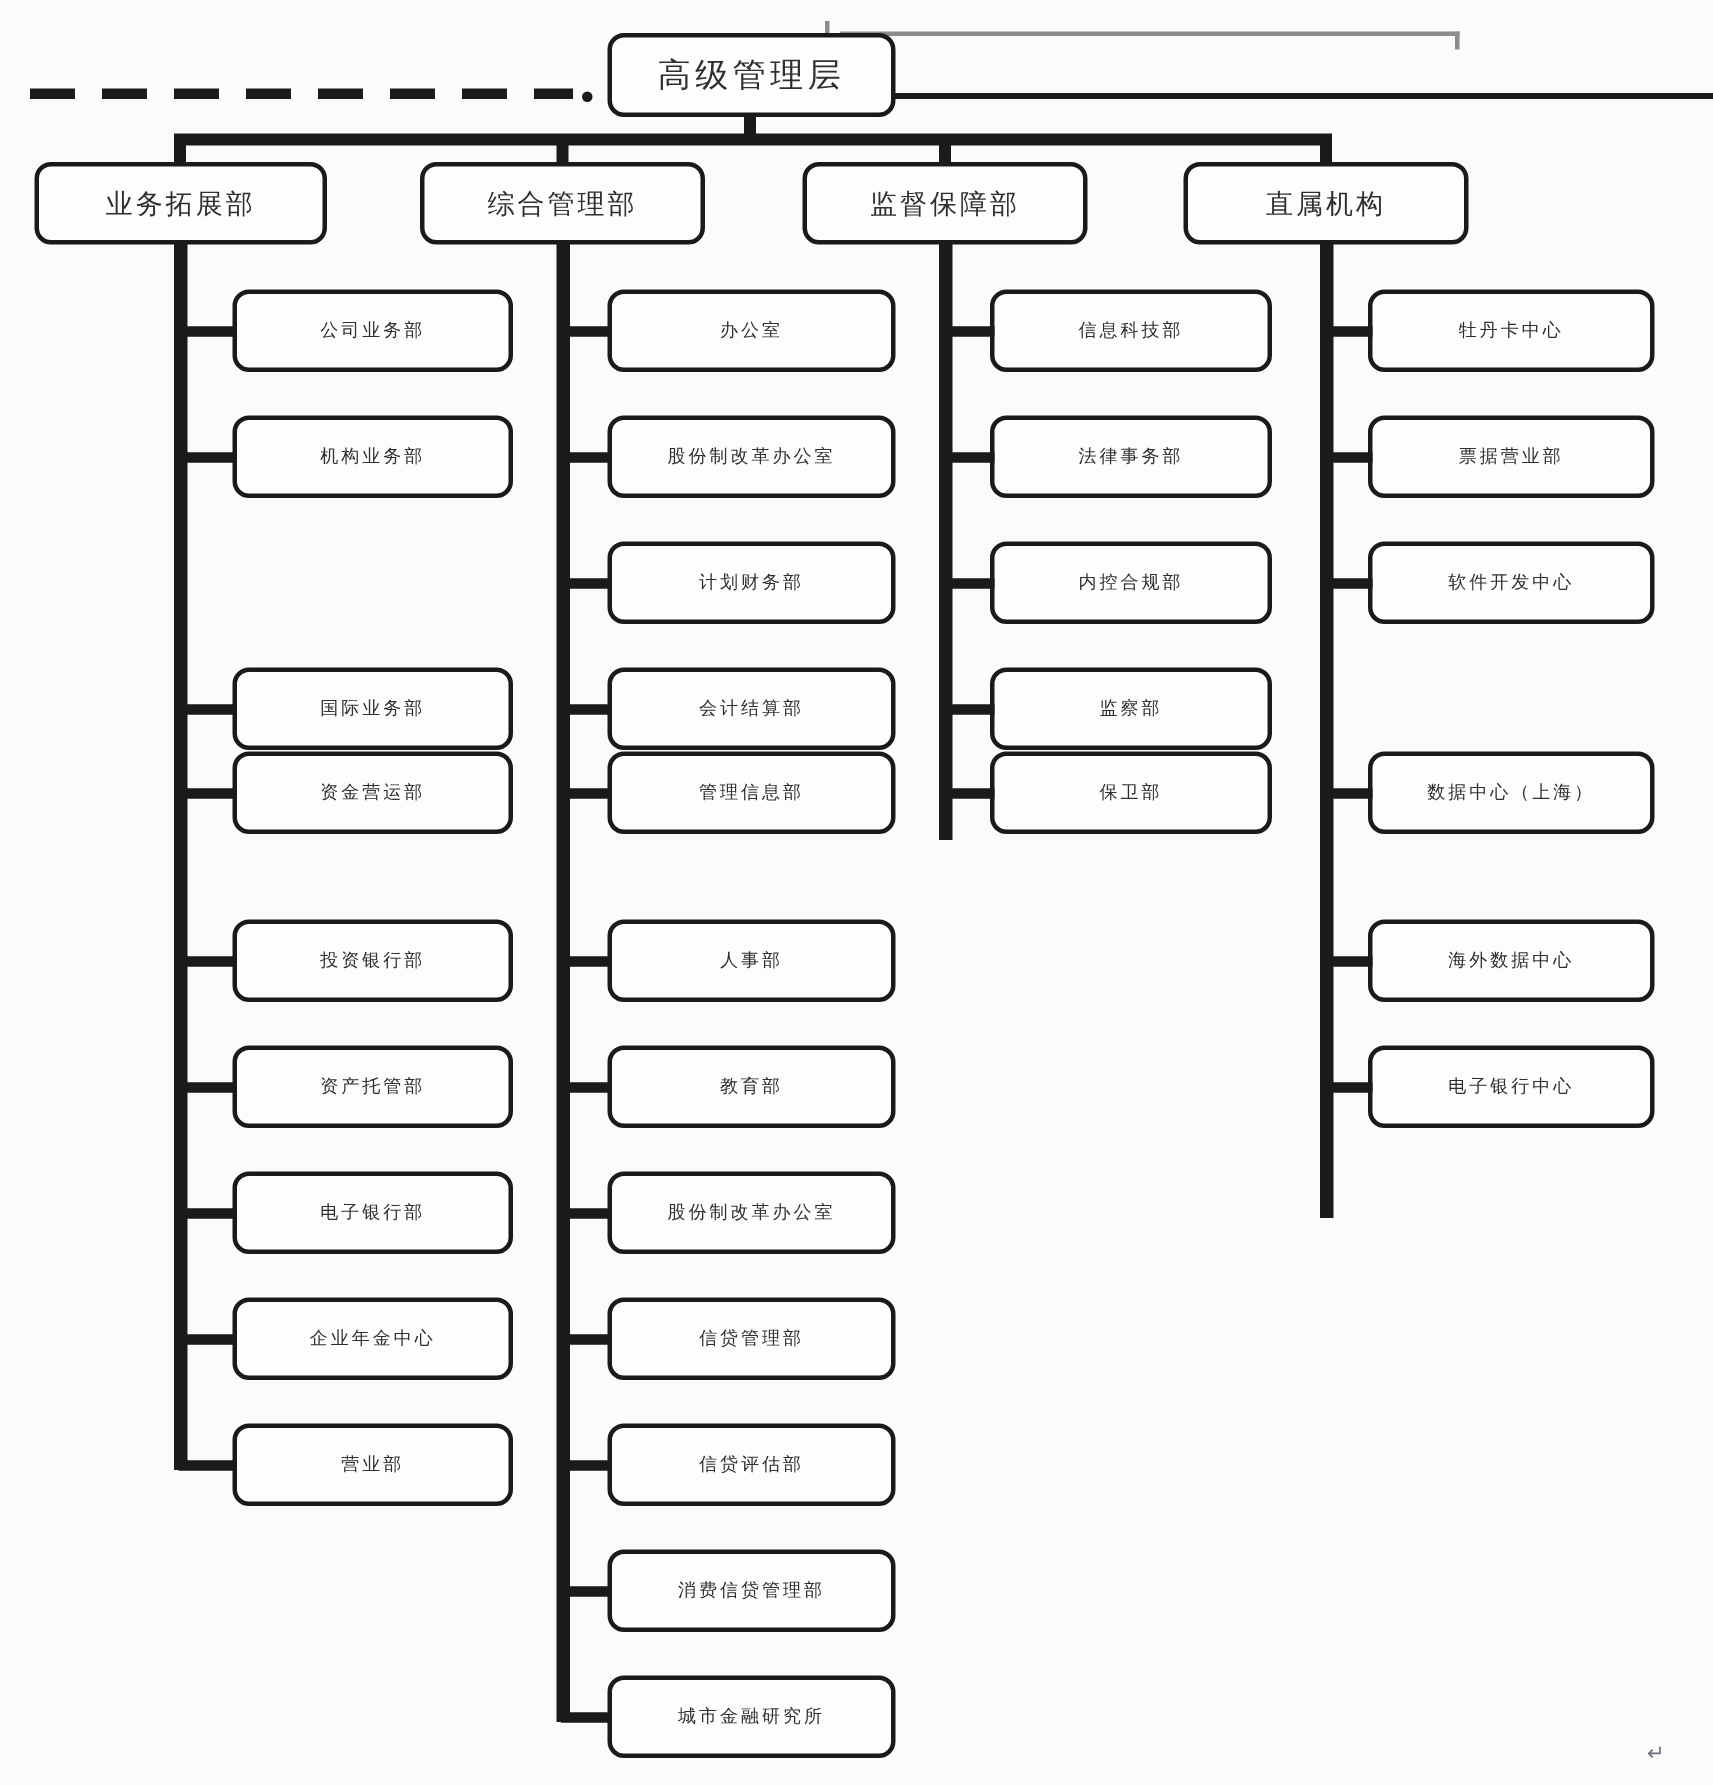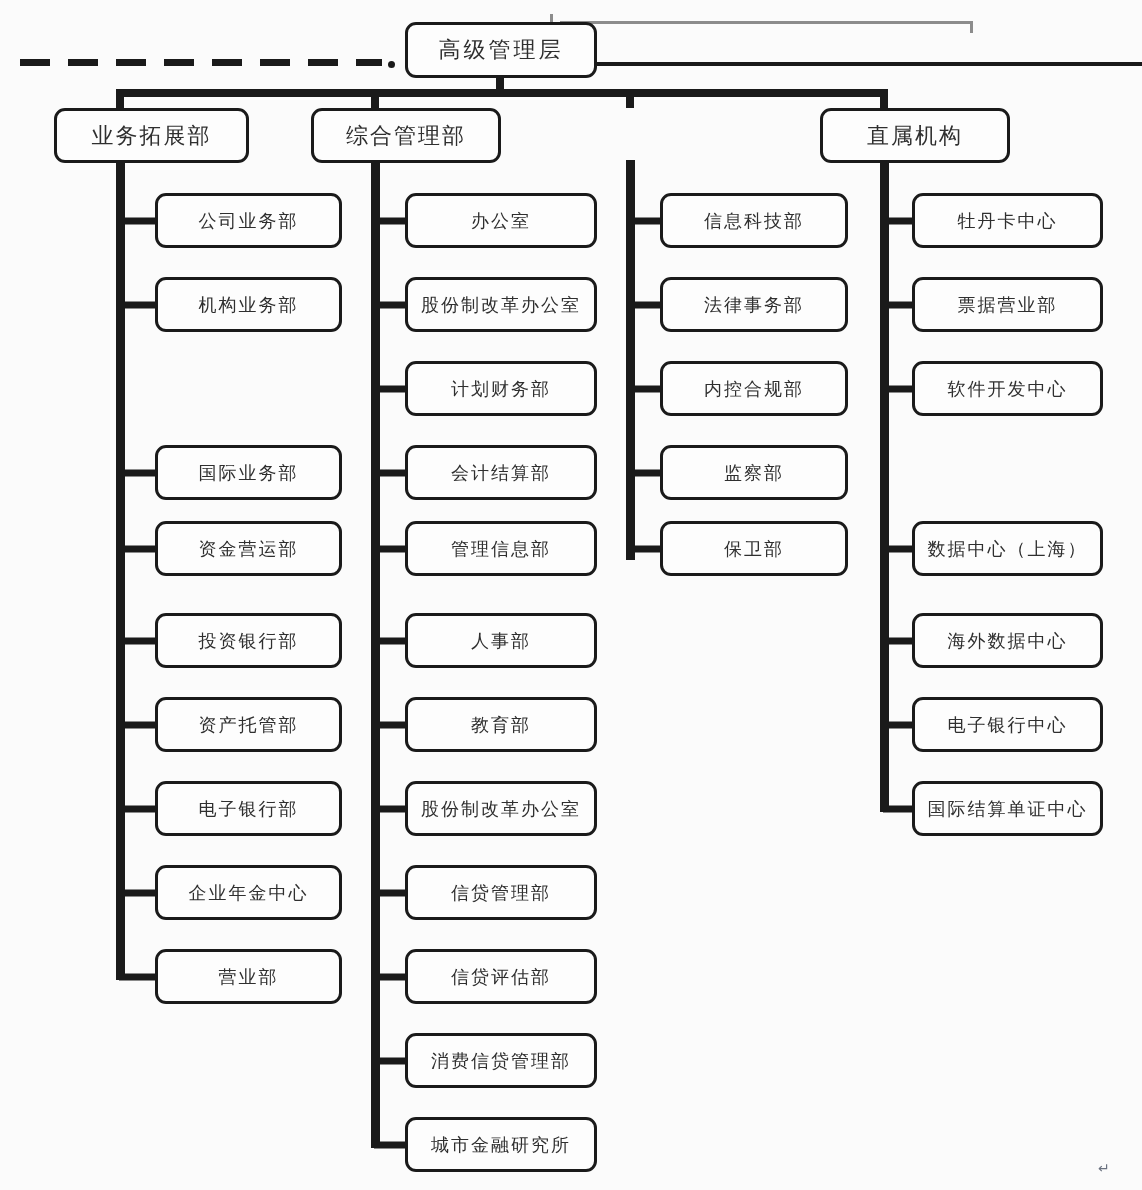--- a/index.html
+++ b/index.html
@@ -28,39 +28,39 @@
   .trunk{position:absolute;width:9px;background:var(--line);top:160px;}
   .t0{left:116px;height:820px}
   .t1{left:371px;height:988px}
   .t2{left:626px;height:400px}
   .t3{left:880px;height:652px}
   
   .node{
     position:absolute;box-sizing:border-box;background:var(--boxbg);
     border:3px solid var(--line);border-radius:11px;
     display:flex;align-items:center;justify-content:center;
-    color:var(--text);letter-spacing:2px;font-size:18px;white-space:nowrap;
+    color:var(--text);letter-spacing:2px;font-size:12px;white-space:nowrap;
   }
   .root-node{left:405px;top:22px;width:192px;height:56px;font-size:22px;letter-spacing:3px;}
-  .lvl2{top:108px;height:55px;font-size:22px;margin-left:31px;}
+  .lvl2{top:108px;height:55px;font-size:18px;}
   .g0{left:23px;width:195px}.g1{left:280px;width:190px}
   .g2{left:535px;width:190px}.g3{left:789px;width:190px}
   .child{height:55px;}
   .c0{left:155px;width:187px}.c1{left:405px;width:192px}
   .c2{left:660px;width:188px}.c3{left:912px;width:191px}
   .child::before{
     content:"";position:absolute;top:50%;transform:translateY(-50%);
     height:7px;background:var(--line);
   }
   .c0::before{left:-39px;width:39px;}
   .c1::before{left:-34px;width:34px;}
   .c2::before{left:-34px;width:34px;}
   .c3::before{left:-32px;width:32px;}
   .r0{top:193px}.r1{top:277px}.r2{top:361px}.r3{top:445px}
-  .r4{top:521px}.r5{top:613px}.r6{top:697px}.r7{top:781px}
+  .r4{top:501px}.r5{top:613px}.r6{top:697px}.r7{top:781px}
   .r8{top:865px}.r9{top:949px}.r10{top:1033px}.r11{top:1117px}
   
   .tick{position:absolute;background:var(--gray);}
   .return-mark{
     position:absolute;left:1098px;top:1160px;color:#6b7280;
     font-size:14px;letter-spacing:0;
   }
 </style>
 </head>
 <body>
@@ -78,20 +78,21 @@
 
   <div class="vline rootstub"></div>
   <div class="hline bar"></div>
   <div class="vline vstub vs0"></div>
   <div class="vline vstub vs1"></div>
   <div class="vline vstub vs2"></div>
   <div class="vline vstub vs3"></div>
 
   <div class="node lvl2 g0">业务拓展部</div>
   <div class="node lvl2 g1">综合管理部</div>
+  <div class="node lvl2 g2">监督保障部</div>
   <div class="node lvl2 g3">直属机构</div>
 
   <div class="trunk t0"></div>
   <div class="trunk t1"></div>
   <div class="trunk t2"></div>
   <div class="trunk t3"></div>
 
   <div class="node child c0 r0">公司业务部</div>
   <div class="node child c0 r1">机构业务部</div>
   <div class="node child c0 r3">国际业务部</div>
@@ -120,17 +121,16 @@
   <div class="node child c2 r3">监察部</div>
   <div class="node child c2 r2">内控合规部</div>
   <div class="node child c2 r4">保卫部</div>
 
   <div class="node child c3 r0">牡丹卡中心</div>
   <div class="node child c3 r1">票据营业部</div>
   <div class="node child c3 r2">软件开发中心</div>
   <div class="node child c3 r4">数据中心（上海）</div>
   <div class="node child c3 r5">海外数据中心</div>
   <div class="node child c3 r6">电子银行中心</div>
-  <div class="node child c3 r7">国际结算单证中心</div>
 
   <span class="return-mark">↵</span>
 
 </div>
 
 </body></html>

